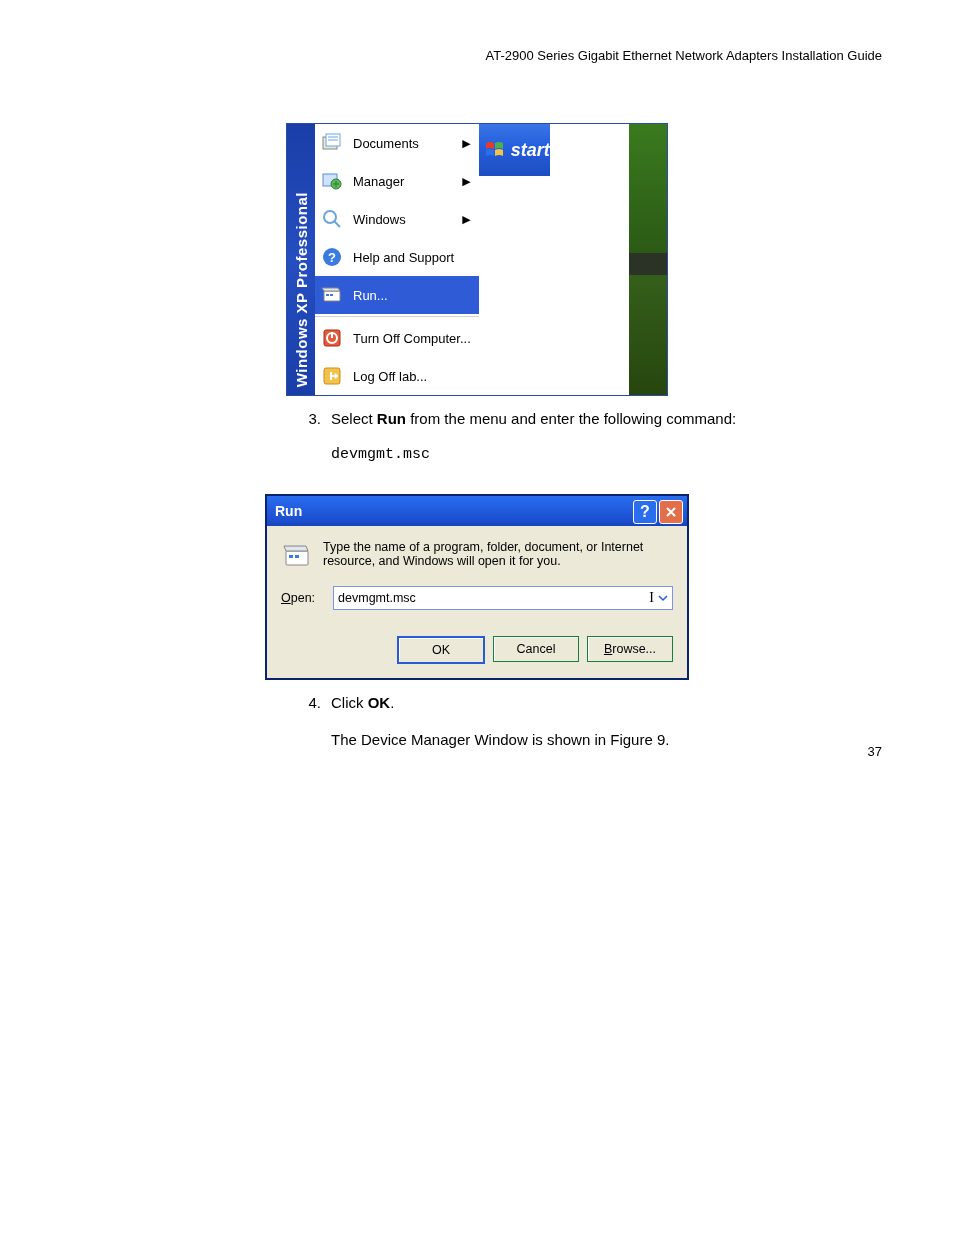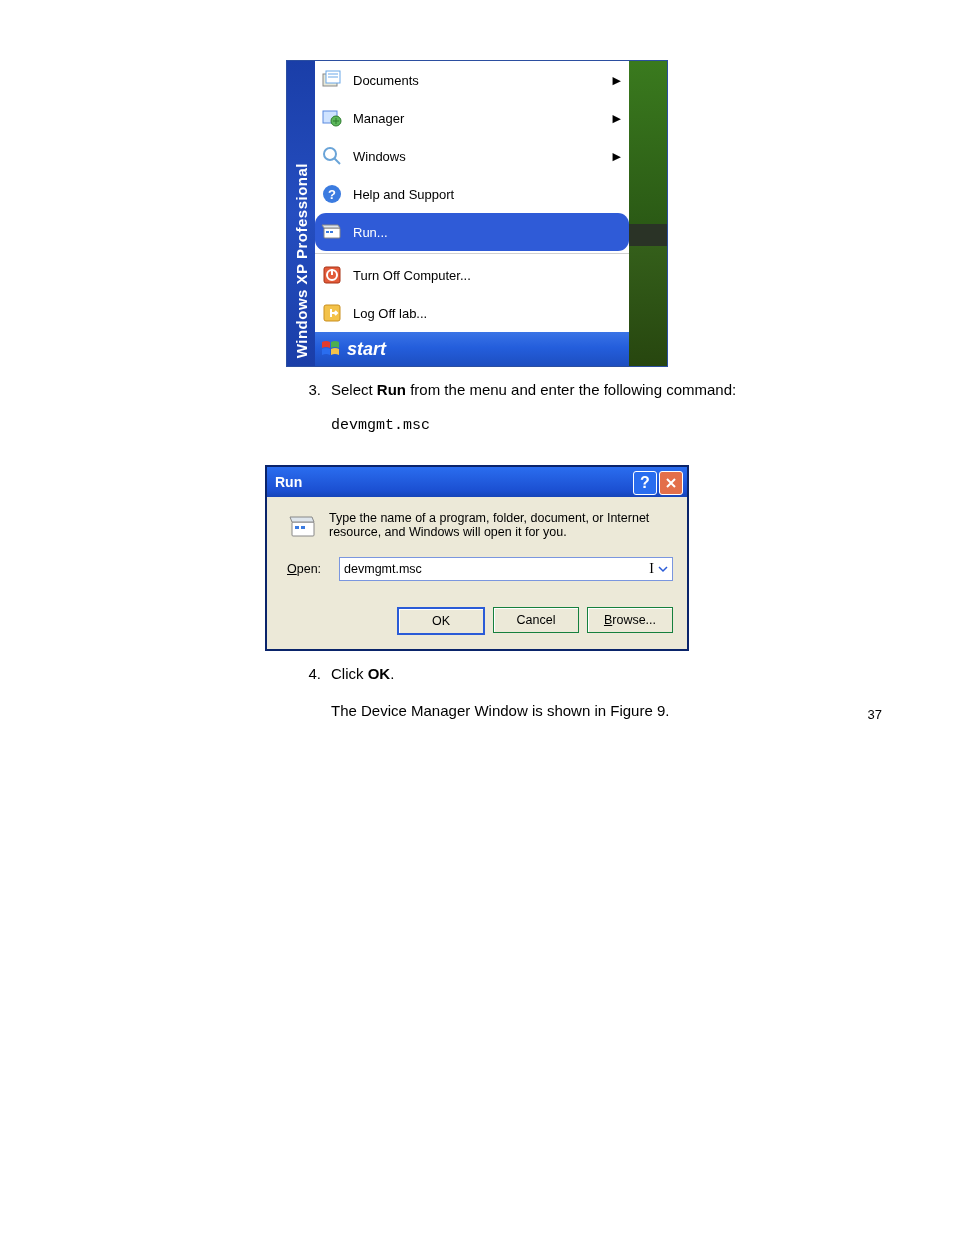--- a/index.html
+++ b/index.html
@@ -48,21 +48,21 @@
   }
   .sm-sideband .vtext {
     writing-mode: vertical-rl;
     transform: rotate(180deg);
     color: #fff;
     font-weight: bold;
     font-size: 15px;
     letter-spacing: 0.5px;
     font-family: Arial, sans-serif;
   }
-  .sm-main { flex: 1; display: flex; flex-direction: column; }
+  .sm-main { flex: 1; display: flex; }
   .sm-list {
     background: #fff;
     padding: 0;
   }
   .sm-item {
     display: flex;
     align-items: center;
     padding: 6px 8px 6px 4px;
     gap: 8px;
     position: relative;
@@ -70,29 +70,28 @@
   .sm-item .icon {
     width: 26px; height: 26px;
     display: flex; align-items: center; justify-content: center;
     font-size: 16px;
   }
   .sm-item .label { flex: 1; }
   .sm-item .arrow { font-size: 11px; color:#000; }
   .sm-item.selected {
     background: #2f5bd7;
     color: #fff;
-    border-radius: 11px;
   }
   .sm-sep {
     height: 1px;
     background: #d0d0d0;
     margin: 2px 0;
   }
   .sm-startbar {
-    height: 34px;
+    height: 52px;
     background: linear-gradient(to bottom, #3a74e6 0%, #245edc 45%, #1d4ec0 100%);
     display: flex;
     align-items: center;
     padding-left: 6px;
     gap: 6px;
     color: #fff;
     font-weight: bold;
     font-style: italic;
     font-size: 18px;
     font-family: Arial, sans-serif;
@@ -155,21 +154,21 @@
     width:22px; height:22px;
     border:1px solid #fff;
     border-radius:3px;
     display:flex;align-items:center;justify-content:center;
     font-weight:bold;
     font-family: Arial, sans-serif;
   }
   .rundlg .titlebar .tbtn.help { background:#2a6def; color:#fff; font-size:16px;}
   .rundlg .titlebar .tbtn.close { background:#e36f4a; color:#fff; font-size:16px;}
   .rundlg .body {
-    padding: 14px 14px 14px 20px;
+    padding: 14px 14px 14px 14px;
   }
   .rundlg .desc {
     display:flex; gap:10px; align-items:flex-start;
     margin-bottom:14px;
   }
   .rundlg .desc .runicon {
     width:32px;height:32px; flex-shrink:0;
     display:flex;align-items:center;justify-content:center;
   }
   .rundlg .openrow {
@@ -208,29 +207,30 @@
     border:1px solid #15803d;
     background:#ece9d8;
     display:flex;align-items:center;justify-content:center;
     font-size:12.5px;
     box-shadow: inset 1px 1px 0 #fff;
   }
   .rundlg .btnrow .btn.default { border:2px solid #2a5bd7; }
   .pagenum {
     position:absolute;
     right: 72px;
-    bottom: 48px;
+    bottom: 40px;
     font-size: 13px;
   }
 </style>
 </head>
 <body>
 
 <div class="page">
 
+  <div class="header">AT-2900 Series Gigabit Ethernet Network Adapters Installation Guide</div>
 
   <div class="figure-wrap">
     <div class="startmenu">
       <div class="sm-sideband">
         <span class="vtext">Windows XP  Professional</span>
       </div>
       <div class="sm-main">
         <div class="sm-list">
 
           <div class="sm-item">

